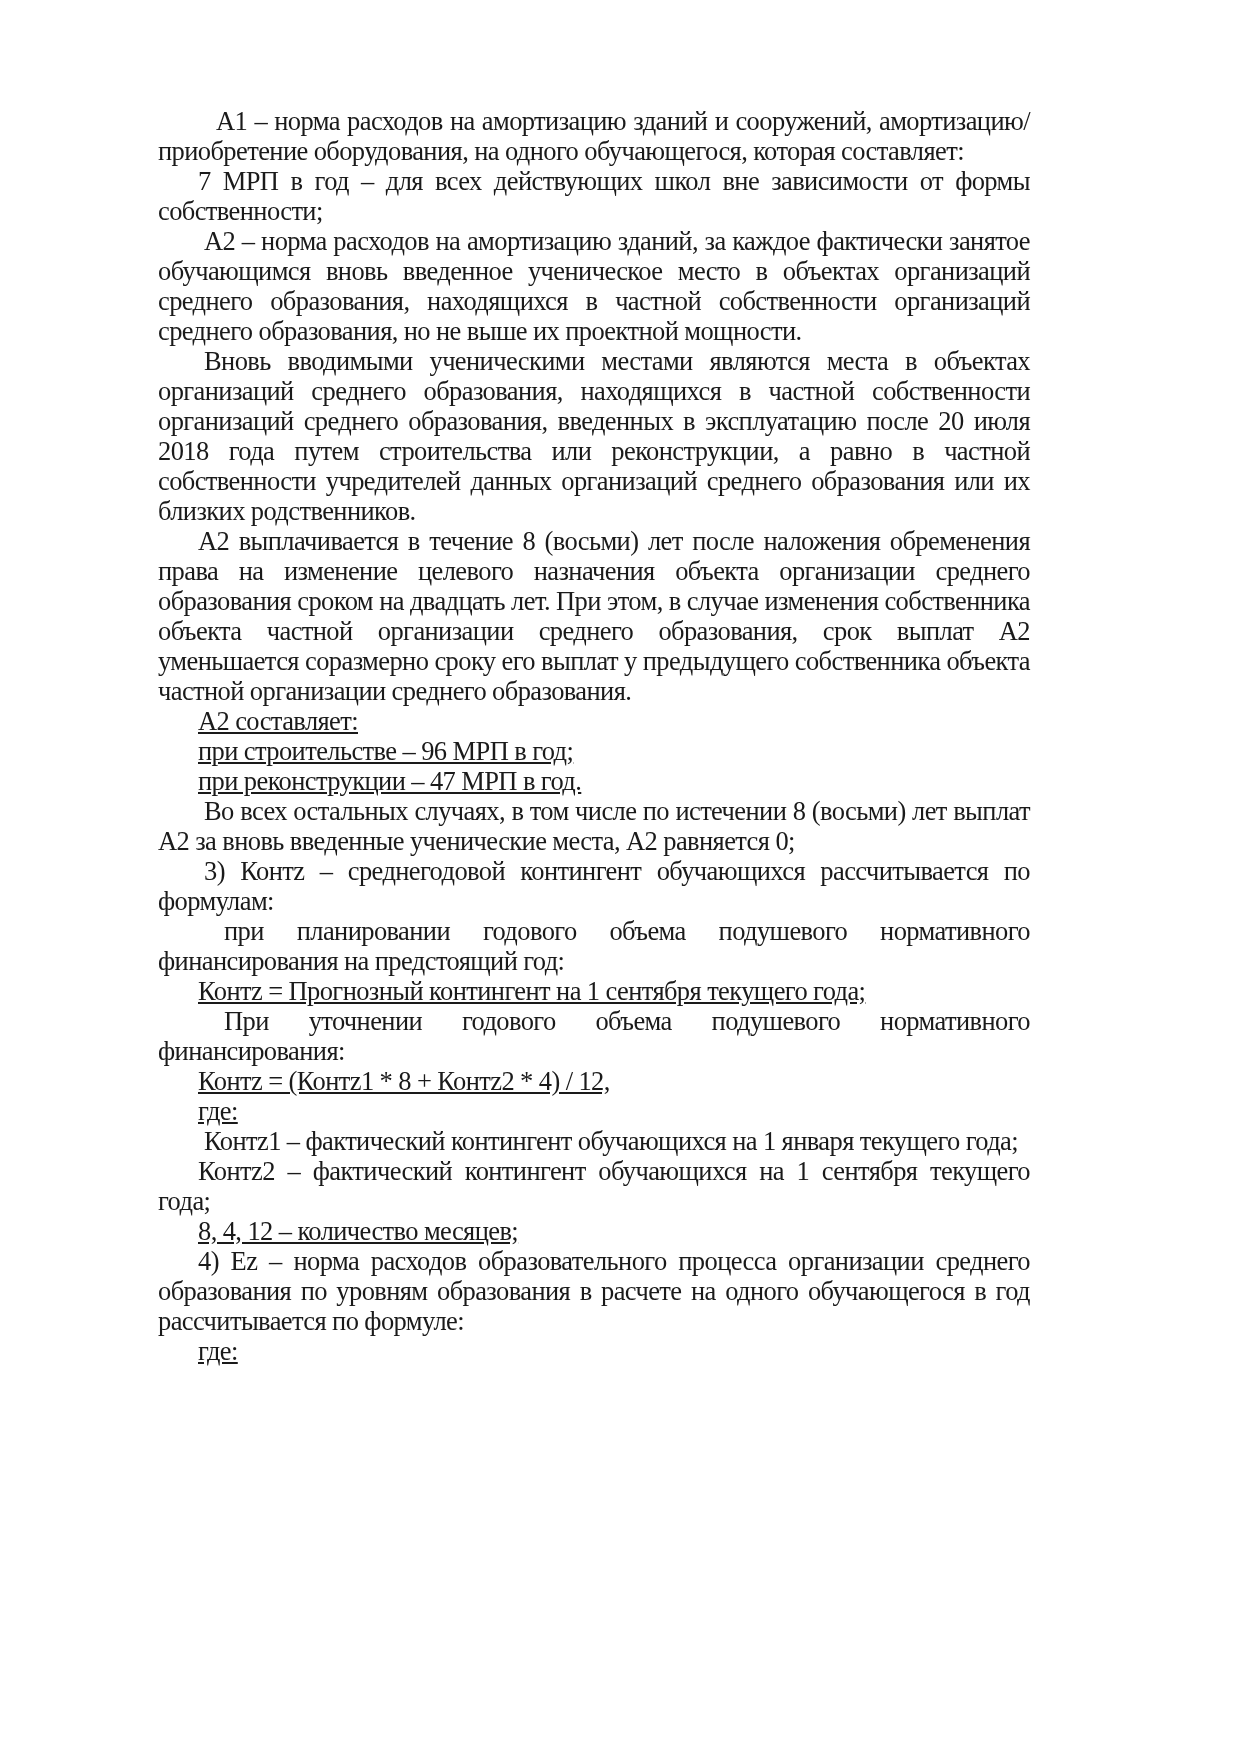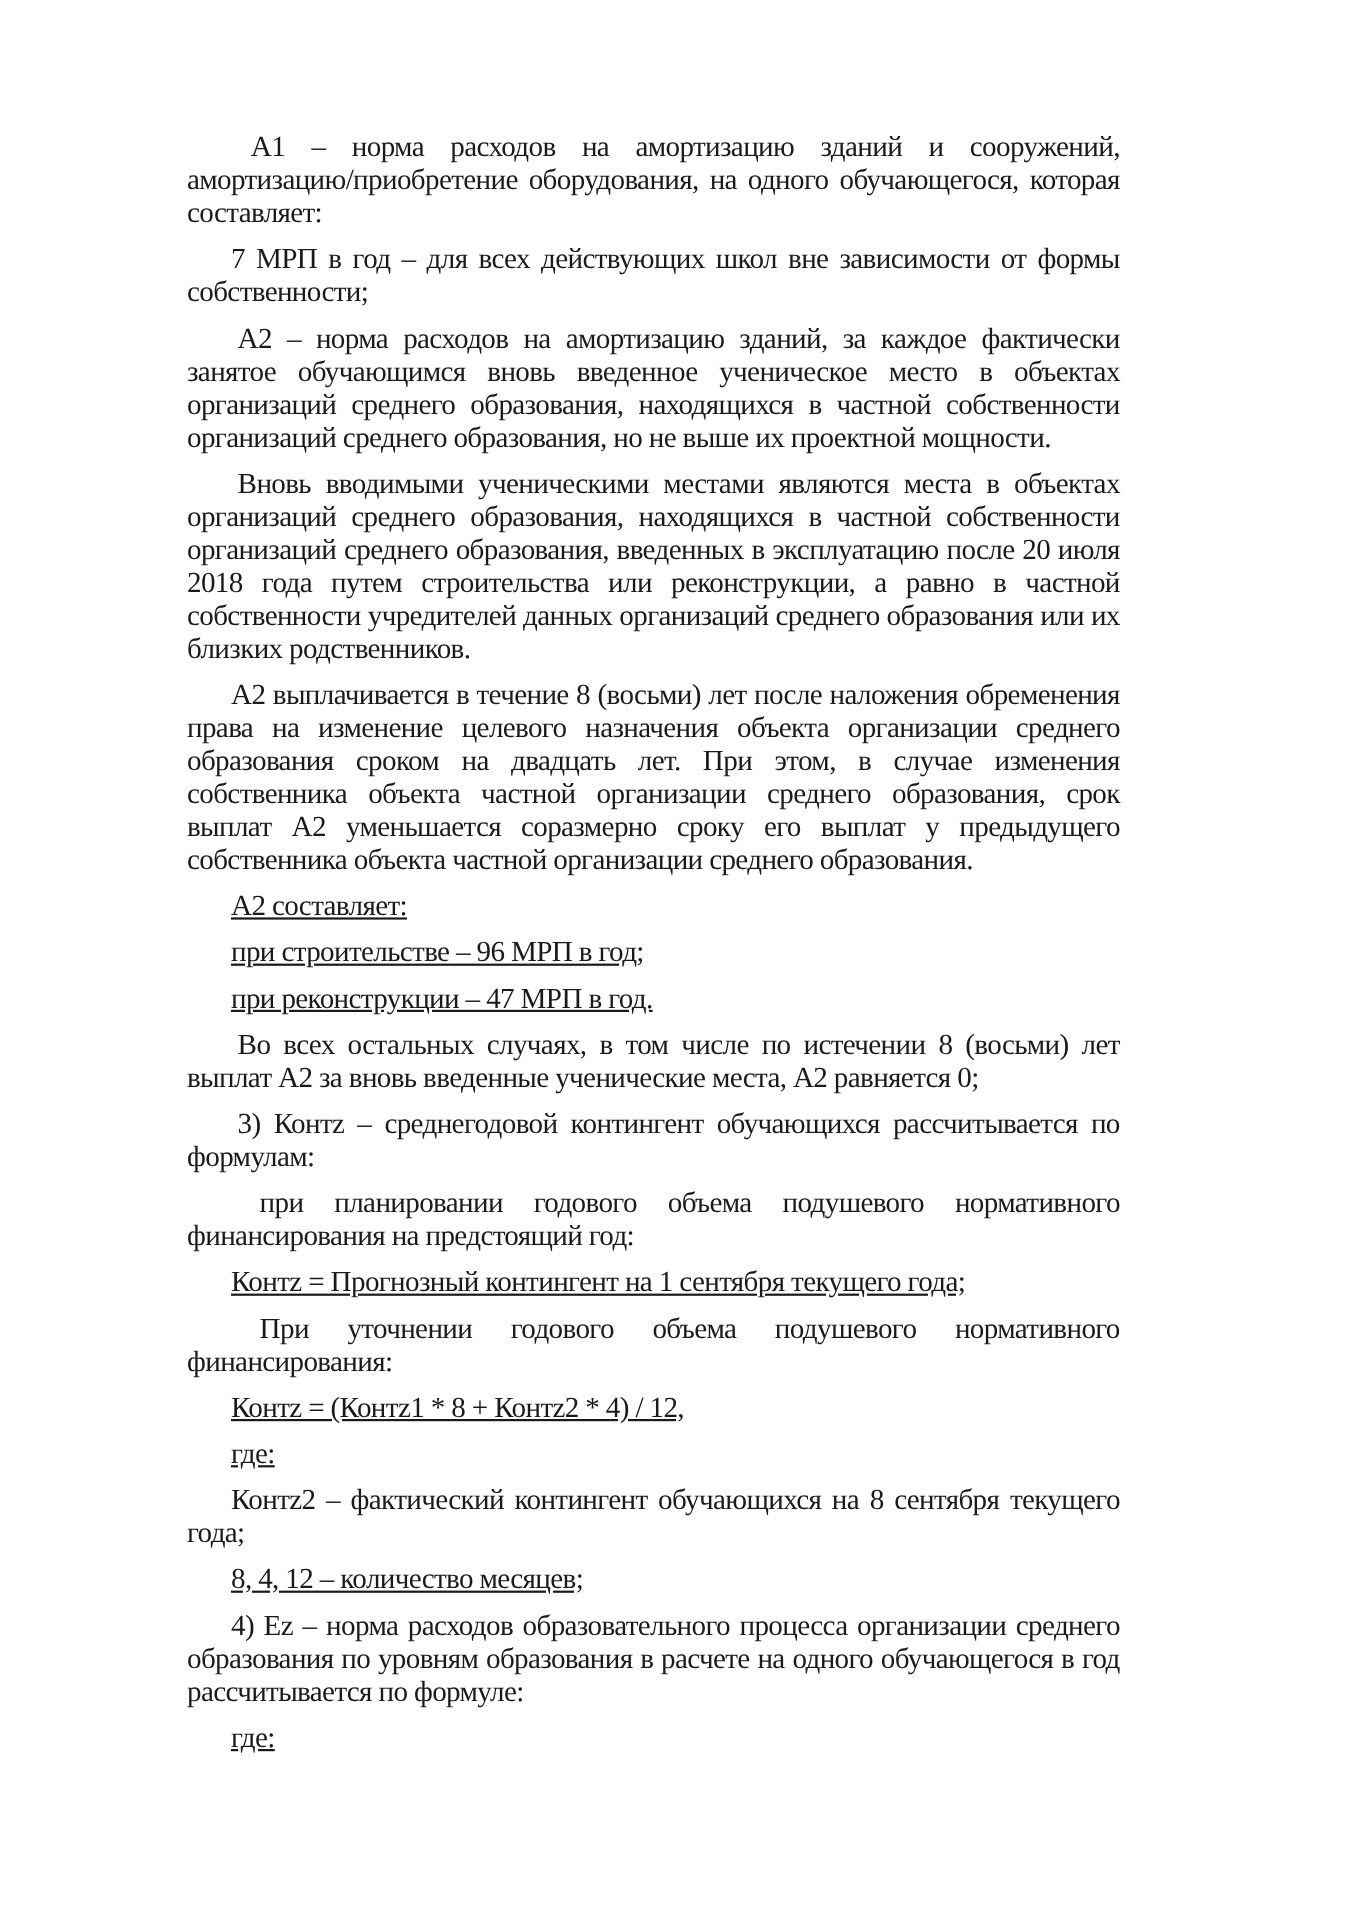--- a/index.html
+++ b/index.html
@@ -9,21 +9,21 @@
       left: 158px;
       top: 106px;
       width: 872px;
       font-family: "Liberation Serif", "DejaVu Serif", serif;
       font-size: 26.5px;
       line-height: 30px;
       color: #1a1a1a;
       letter-spacing: -0.6px;
     }
     .page p {
-      margin: 12px;
+      margin: 0;
       text-align: justify;
       text-align-last: left;
     }
     .ind1 { text-indent: 58px; }
     .ind2 { text-indent: 46px; }
     .ind3 { text-indent: 40px; }
     .ind4 { text-indent: 66px; }
     .plain-ind { padding-left: 40px; text-indent: 0; text-decoration: underline; }
   </style>
 </head>
@@ -38,17 +38,18 @@
   <p class="plain-ind">А2 составляет:</p>
   <p class="plain-ind">при строительстве – 96 МРП в год;</p>
   <p class="plain-ind">при реконструкции – 47 МРП в год.</p>
   <p class="ind2">Во всех остальных случаях, в том числе по истечении 8 (восьми) лет выплат А2 за вновь введенные ученические места, А2 равняется 0;</p>
   <p class="ind2">3) Контz – среднегодовой контингент обучающихся рассчитывается по формулам:</p>
   <p class="ind4">при планировании годового объема подушевого нормативного финансирования на предстоящий год:</p>
   <p class="plain-ind">Контz = Прогнозный контингент на 1 сентября текущего года;</p>
   <p class="ind4">При уточнении годового объема подушевого нормативного финансирования:</p>
   <p class="plain-ind">Контz = (Контz1 * 8 + Контz2 * 4) / 12,</p>
   <p class="plain-ind">где:</p>
-  <p class="ind3">Контz2 – фактический контингент обучающихся на 8 сентября текущего года;</p>
+  <p class="ind2">Контz1 – фактический контингент обучающихся на 1 января текущего года;</p>
+  <p class="ind3">Контz2 – фактический контингент обучающихся на 1 сентября текущего года;</p>
   <p class="plain-ind">8, 4, 12 – количество месяцев;</p>
   <p class="ind3">4) Ez – норма расходов образовательного процесса организации среднего образования по уровням образования в расчете на одного обучающегося в год рассчитывается по формуле:</p>
   <p class="plain-ind">где:</p>
 </div>
 
 </body></html>

